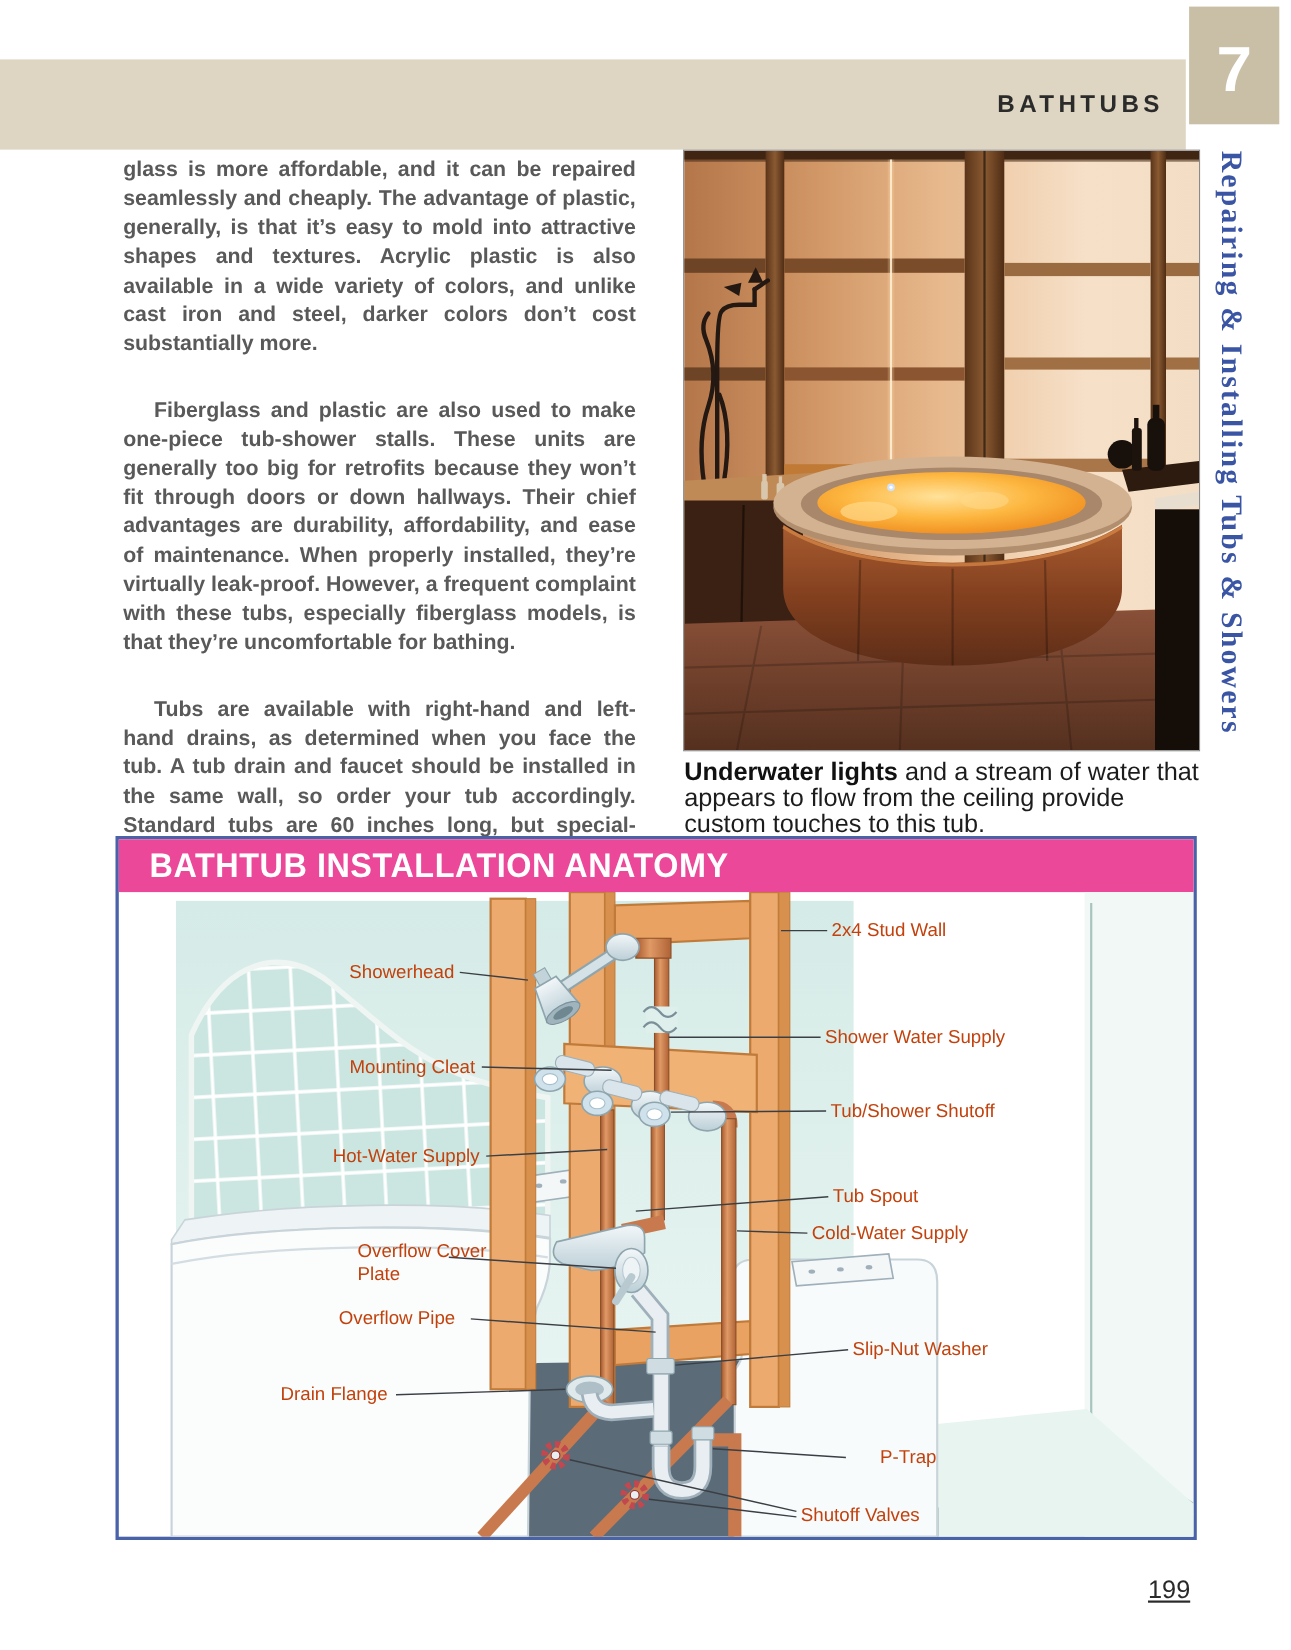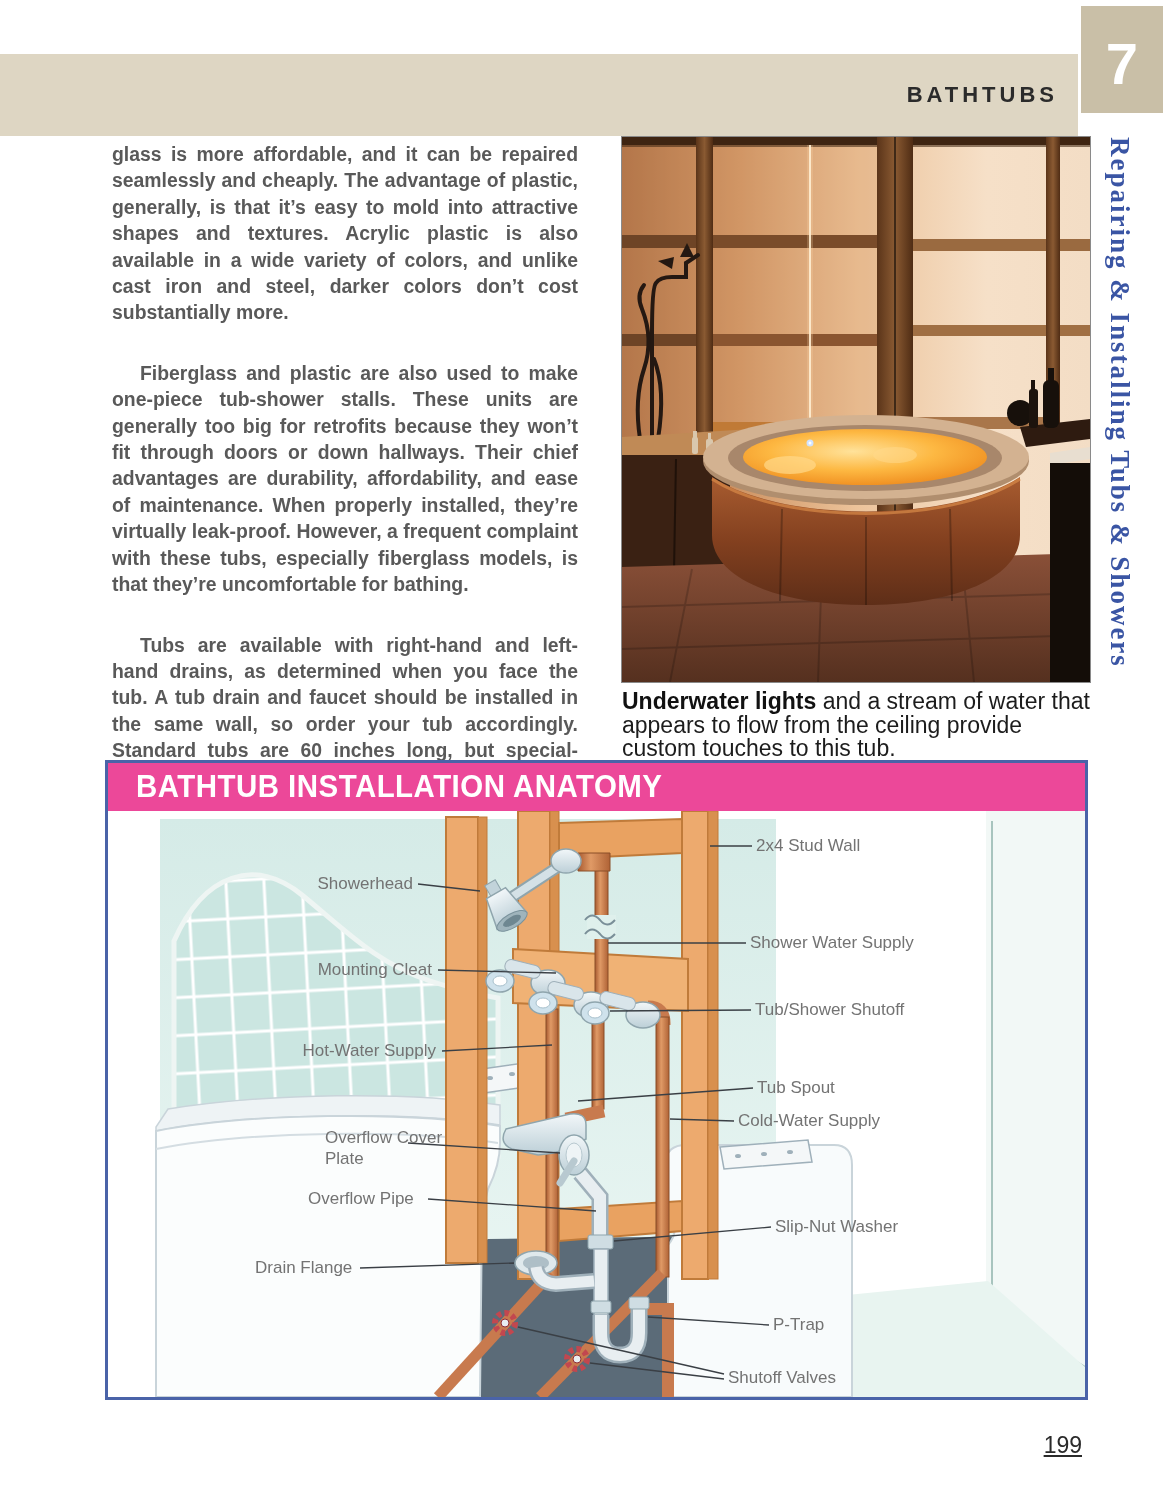--- a/index.html
+++ b/index.html
@@ -55,21 +55,21 @@
   }
   .diagram-header{
     height:48px;background:#ec4899;color:#ffffff;
     font-size:31px;font-weight:bold;line-height:48px;padding-left:28px;
     letter-spacing:0.5px;transform-origin:left center;
   }
   .diagram-header .t{display:inline-block;transform:scaleX(.95);transform-origin:left center;}
   .diagram-content{position:relative;width:977px;height:586px;}
   .diagram-content svg{position:absolute;left:0;top:0;}
   .dlabel{
-    position:absolute;font-size:17px;color:#737373;font-weight:300;
+    position:absolute;font-size:17px;color:#c2410c;font-weight:300;
     white-space:nowrap;line-height:21px;
   }
   .dlabel.wrap{white-space:normal;width:120px;}
   
   .page-number{
     position:absolute;left:990px;top:1432px;width:92px;text-align:right;
     font-size:23px;color:#2a2a2a;font-weight:300;text-decoration:underline;
   }
 </style>
 </head>
@@ -375,18 +375,18 @@
   <div class="dlabel wrap" style="left:217px;top:316px">Overflow Cover Plate</div>
   <div class="dlabel" style="left:200px;top:377px">Overflow Pipe</div>
   <div class="dlabel" style="left:147px;top:446px">Drain Flange</div>
 
   <div class="dlabel" style="left:648px;top:24px">2x4 Stud Wall</div>
   <div class="dlabel" style="left:642px;top:121px">Shower Water Supply</div>
   <div class="dlabel" style="left:647px;top:188px">Tub/Shower Shutoff</div>
   <div class="dlabel" style="left:649px;top:266px">Tub Spout</div>
   <div class="dlabel" style="left:630px;top:299px">Cold-Water Supply</div>
   <div class="dlabel" style="left:667px;top:405px">Slip-Nut Washer</div>
-  <div class="dlabel" style="left:665px;top:503px">P-Trap</div>
+  <div class="dlabel" style="left:692px;top:503px">P-Trap</div>
   <div class="dlabel" style="left:620px;top:556px">Shutoff Valves</div>
   </div>
 </div>
 
 <div class="page-number">199</div>
 
 </body></html>

